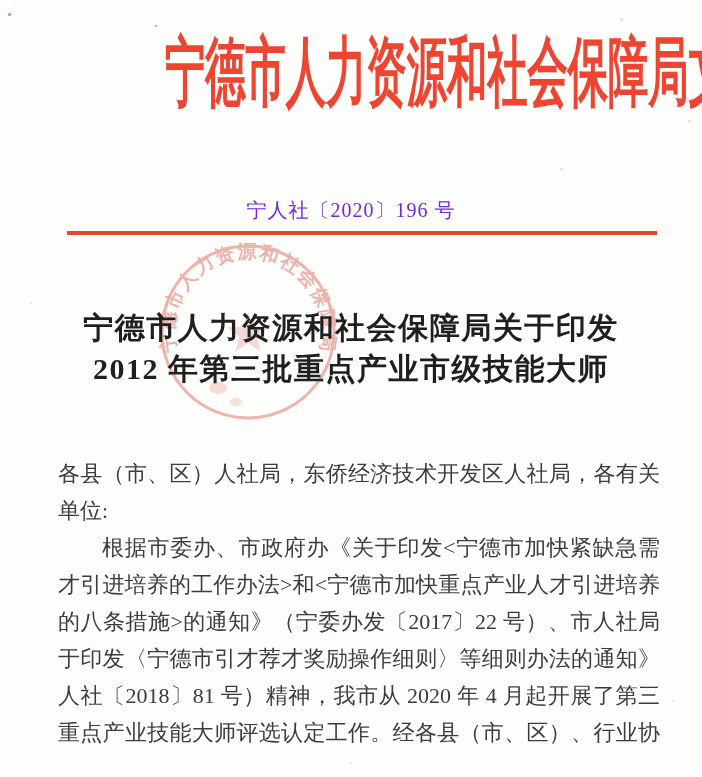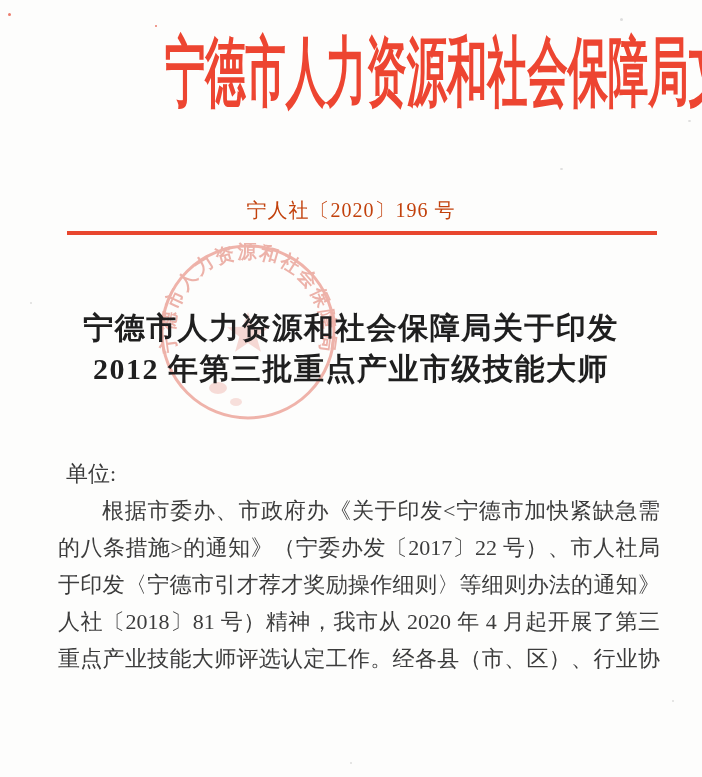--- a/index.html
+++ b/index.html
@@ -15,21 +15,21 @@
     text-align:center;white-space:nowrap;
     font-size:76px;line-height:92px;font-weight:bold;
     color:#ed4531;
     transform:scaleX(0.53);transform-origin:50% 50%;
     letter-spacing:0px;
   }
   
   .doc-number{
     position:absolute;top:197px;left:0;width:702px;
     text-align:center;font-size:20px;line-height:26px;
-    color:#c2410c;letter-spacing:1px;
+    color:#6d28d9;letter-spacing:1px;
   }
   
   .red-rule{
     position:absolute;top:231px;left:67px;width:590px;height:4px;
     background:#e8462e;
   }
   
   .seal{
     position:absolute;left:152px;top:236px;width:192px;height:192px;
     opacity:0.45;filter:blur(0.7px);
@@ -45,21 +45,21 @@
     position:absolute;top:455px;left:58px;width:602px;
     font-size:22px;line-height:37px;color:#3c3c3c;
   }
   .bline{height:37px;white-space:nowrap;}
   .jline{
     text-align:justify;text-align-last:justify;
     -moz-text-align-last:justify;white-space:normal;
     overflow:hidden;
   }
   .indent{padding-left:44px;}
-  .lleft{text-align:left;margin-left:8px;}
+  .lleft{text-align:left;}
   
   .speck{position:absolute;border-radius:50%;}
   .sp-red{background:rgba(230,80,60,0.75);}
   .sp-gray{background:rgba(150,150,150,0.30);}
 </style>
 </head>
 <body>
 
 <div class="page">
 
@@ -81,22 +81,24 @@
     <ellipse cx="66" cy="152" rx="9" ry="6" fill="rgba(219,88,70,0.45)"></ellipse>
     <ellipse cx="84" cy="166" rx="6" ry="4" fill="rgba(219,88,70,0.4)"></ellipse>
   </svg>
 
   <div class="doc-title">
     <div>宁德市人力资源和社会保障局关于印发</div>
     <div>2012 年第三批重点产业市级技能大师</div>
   </div>
 
   <div class="body-text">
+    <div class="bline jline">各县（市、区）人社局，东侨经济技术开发区人社局，各有关</div>
     <div class="bline lleft">单位:</div>
     <div class="bline jline indent">根据市委办、市政府办《关于印发&lt;宁德市加快紧缺急需人</div>
+    <div class="bline jline">才引进培养的工作办法&gt;和&lt;宁德市加快重点产业人才引进培养</div>
     <div class="bline jline">的八条措施&gt;的通知》（宁委办发〔2017〕22 号）、市人社局《关</div>
     <div class="bline jline">于印发〈宁德市引才荐才奖励操作细则〉等细则办法的通知》（宁</div>
     <div class="bline jline">人社〔2018〕81 号）精神，我市从 2020 年 4 月起开展了第三批</div>
     <div class="bline jline">重点产业技能大师评选认定工作。经各县（市、区）、行业协会</div>
   </div>
 
   <div class="speck sp-red" style="left:8px;top:13px;width:3px;height:3px;"></div>
   <div class="speck sp-red" style="left:155px;top:25px;width:2px;height:2px;"></div>
   <div class="speck sp-gray" style="left:620px;top:18px;width:3px;height:3px;"></div>
   <div class="speck sp-gray" style="left:688px;top:120px;width:3px;height:2px;"></div>

